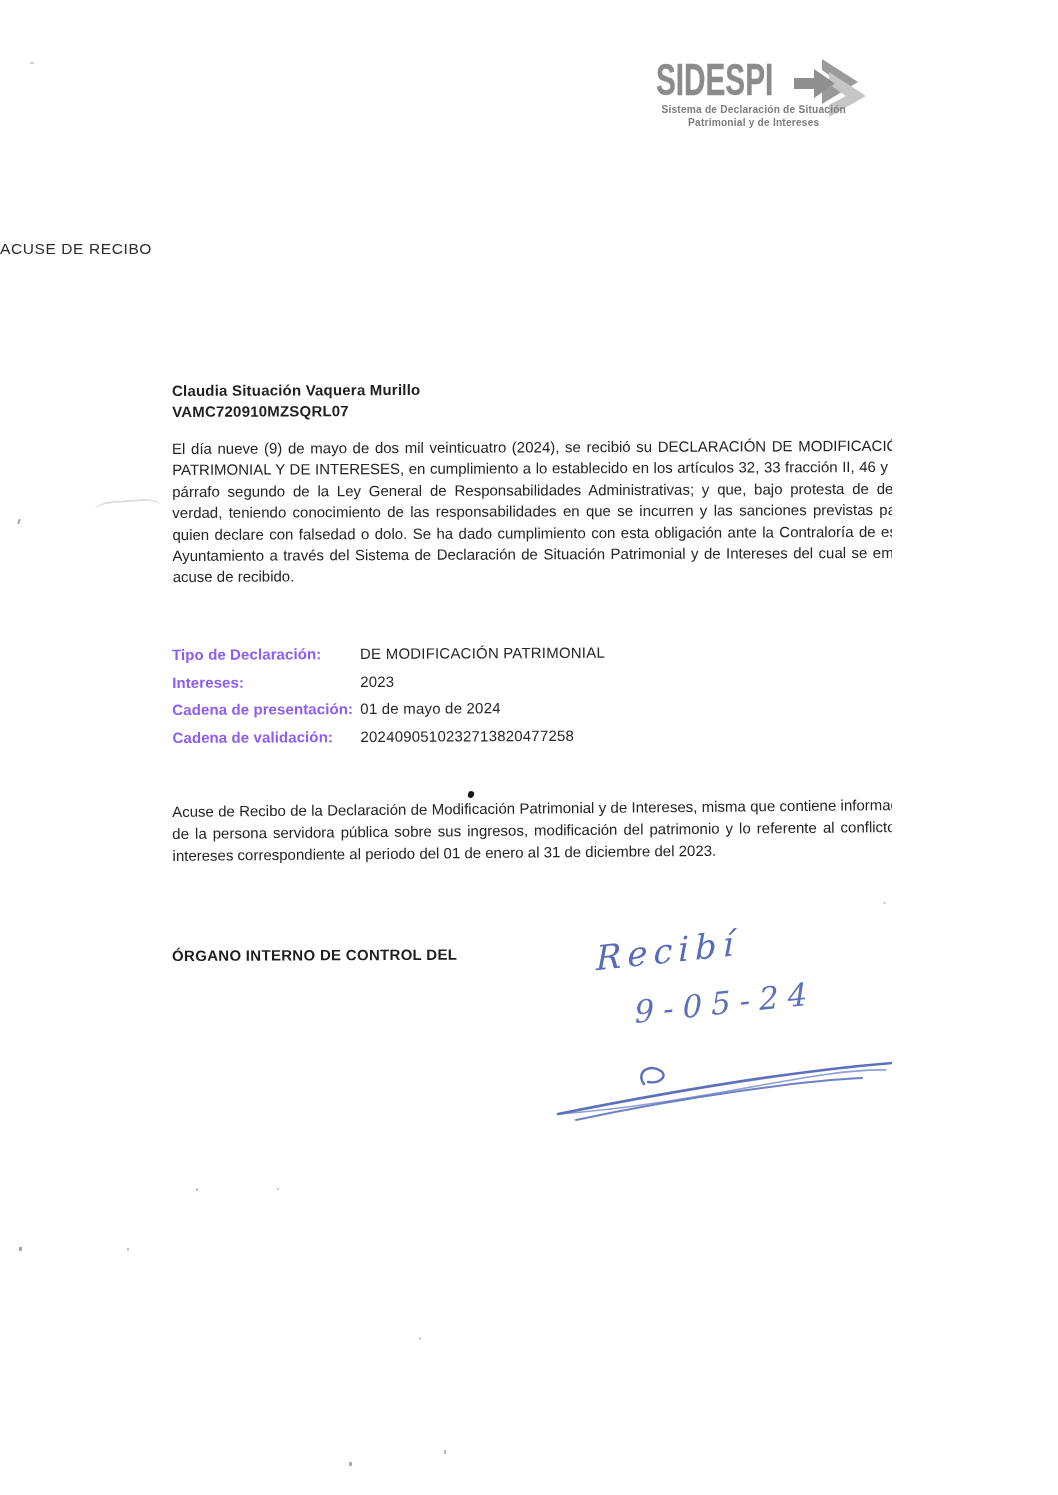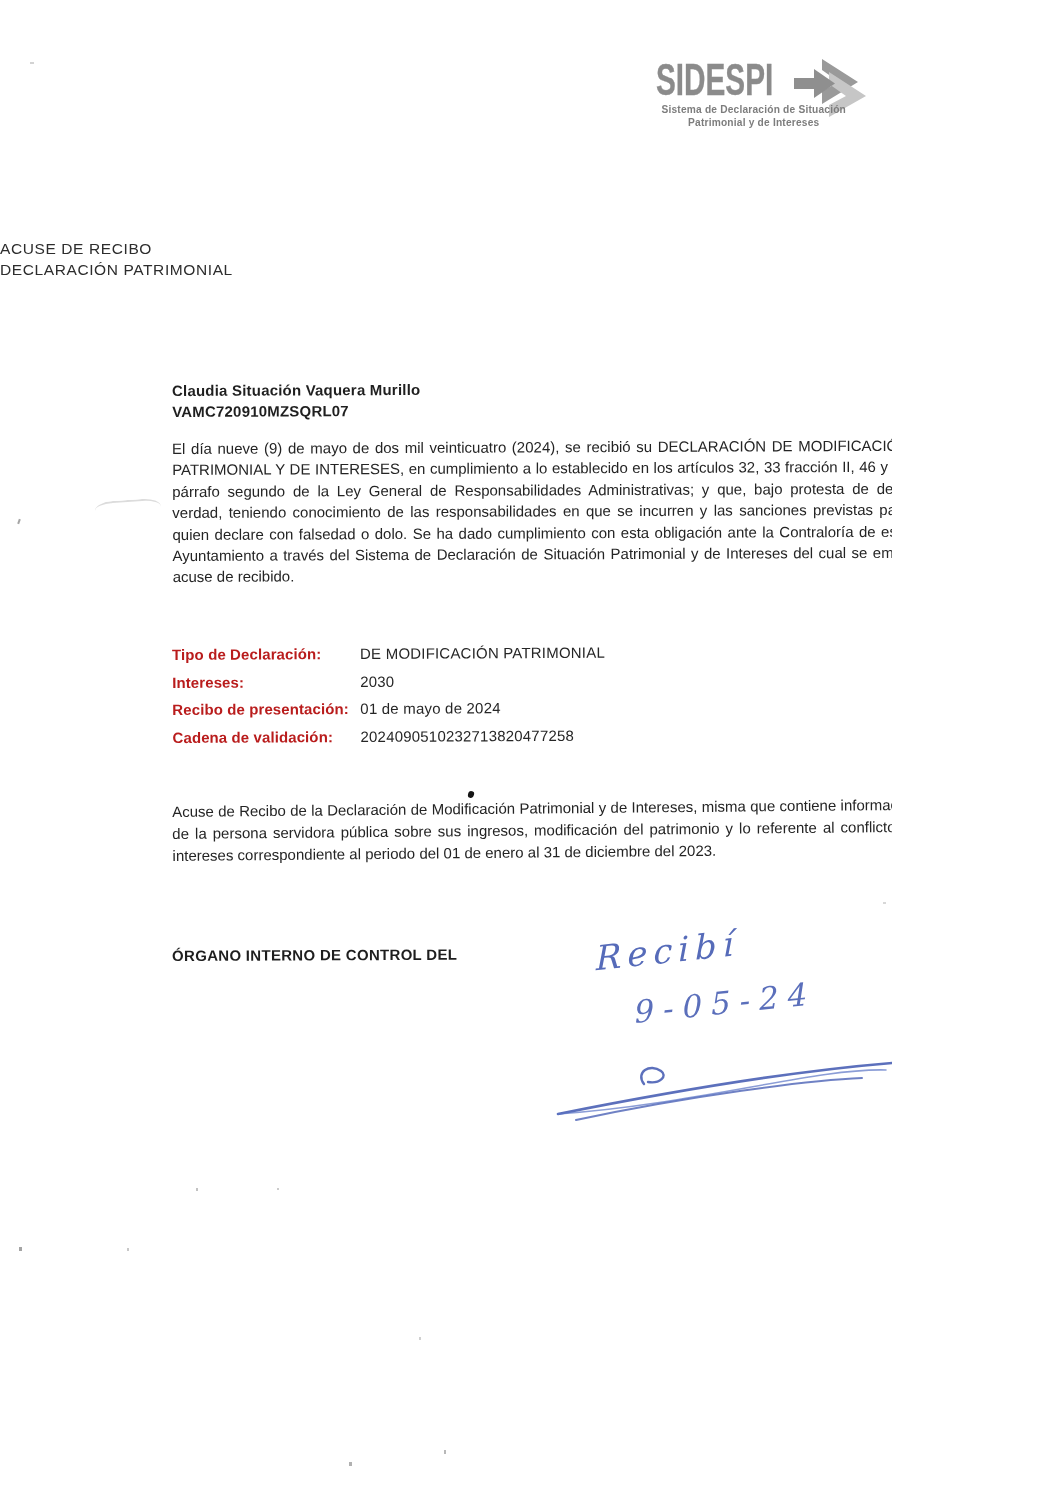--- a/index.html
+++ b/index.html
@@ -50,21 +50,21 @@
     position:absolute;left:172px;top:801px;width:746px;
     font-size:15px;line-height:22px;text-align:justify;
     color:#242424;transform:rotate(-0.55deg);transform-origin:left top;
   }
   
   .details{
     position:absolute;left:172px;top:645px;width:640px;
     transform:rotate(-0.3deg);transform-origin:left top;
   }
   .detail-row{display:flex;margin-bottom:7.6px;font-size:15px;line-height:20px;}
-  .detail-label{width:188px;font-weight:bold;color:#b91c1c;flex:none;letter-spacing:0.1px;}
+  .detail-label{width:188px;font-weight:bold;color:#8b5cf6;flex:none;letter-spacing:0.1px;}
   .detail-value{color:#262626;letter-spacing:0.2px;}
   
   .office-line{
     position:absolute;left:172px;top:947px;
     font-size:15px;font-weight:bold;color:#1e1e1e;letter-spacing:0.3px;
     transform:rotate(-0.25deg);transform-origin:left top;
   }
   
   .handwriting{position:absolute;left:548px;top:936px;width:380px;height:200px;}
   .hw-line1{
@@ -114,41 +114,40 @@
       </svg>
     </div>
     <div class="logo-tagline">
       <div>Sistema de Declaración de Situación</div>
       <div>Patrimonial y de Intereses</div>
     </div>
   </div>
 
   <div class="doc-title">
     <div>ACUSE DE RECIBO</div>
-    <div>DECLARACIÓN PATRIMONIAL</div>
   </div>
 
   <div class="declarant">
     <div>Claudia Situación Vaquera Murillo</div>
     <div>VAMC720910MZSQRL07</div>
   </div>
 
   <div class="para1">El día nueve (9) de mayo de dos mil veinticuatro (2024), se recibió su DECLARACIÓN DE MODIFICACIÓN PATRIMONIAL Y DE INTERESES, en cumplimiento a lo establecido en los artículos 32, 33 fracción II, 46 y 48 párrafo segundo de la Ley General de Responsabilidades Administrativas; y que, bajo protesta de decir verdad, teniendo conocimiento de las responsabilidades en que se incurren y las sanciones previstas para quien declare con falsedad o dolo. Se ha dado cumplimiento con esta obligación ante la Contraloría de este Ayuntamiento a través del Sistema de Declaración de Situación Patrimonial y de Intereses del cual se emite acuse de recibido.</div>
 
   <div class="details">
     <div class="detail-row">
       <span class="detail-label">Tipo de Declaración:</span>
       <span class="detail-value">DE MODIFICACIÓN PATRIMONIAL</span>
     </div>
     <div class="detail-row">
       <span class="detail-label">Intereses:</span>
-      <span class="detail-value">2030</span>
+      <span class="detail-value">2023</span>
     </div>
     <div class="detail-row">
-      <span class="detail-label">Recibo de presentación:</span>
+      <span class="detail-label">Cadena de presentación:</span>
       <span class="detail-value">01 de mayo de 2024</span>
     </div>
     <div class="detail-row">
       <span class="detail-label">Cadena de validación:</span>
       <span class="detail-value">2024090510232713820477258</span>
     </div>
   </div>
 
   <div class="para2">Acuse de Recibo de la Declaración de Modificación Patrimonial y de Intereses, misma que contiene información de la persona servidora pública sobre sus ingresos, modificación del patrimonio y lo referente al conflicto de intereses correspondiente al periodo del 01 de enero al 31 de diciembre del 2023.</div>
 

